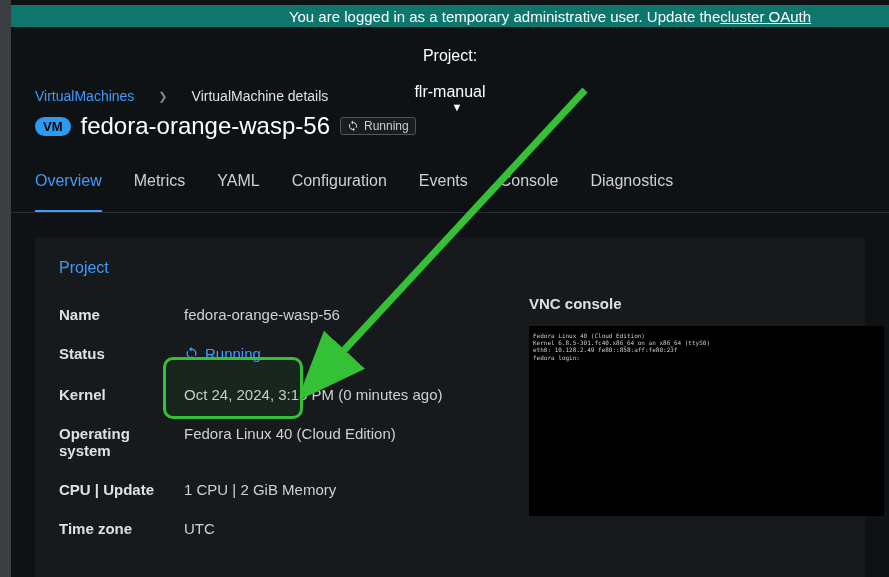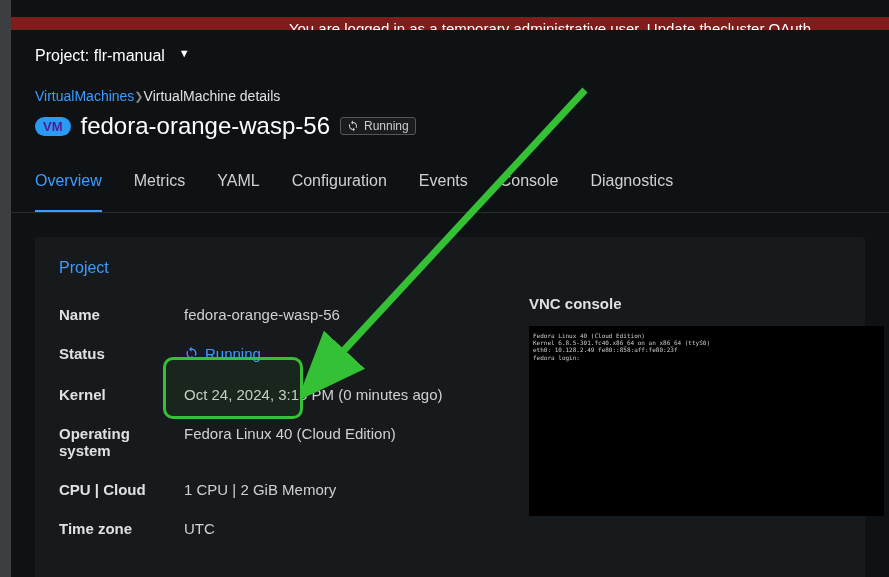--- a/index.html
+++ b/index.html
@@ -13,67 +13,69 @@
     position: relative;
   }
   .outer-border-left {
     position: absolute;
     left: 0; top: 0; bottom: 0;
     width: 11px;
     background: #3b3f42;
   }
   .banner {
     position: absolute;
-    top: 17px; left: 11px; right: 0;
+    top: 5px; left: 11px; right: 0;
     height: 22px;
-    background: #7f1d1d;
+    background: #0f766e;
     color: #fff;
     font-size: 15px;
     display: flex;
     align-items: center;
     justify-content: center;
     padding-left: 200px;
   }
   .banner a { color: #fff; text-decoration: underline; }
   .content {
     position: absolute;
     top: 30px; left: 11px; right: 0; bottom: 0;
     background: #0f1214;
   }
   .project-bar {
     height: 40px;
     display: flex;
+    align-items: center;
     padding: 17px 24px;
     font-size: 16px;
     color: #fff;
+    flex-direction: column;
   }
   .dropdown-caret {
     margin-left: 14px;
     font-size: 11px;
     color: #fff;
   }
   .breadcrumbs {
     padding: 18px 24px 4px 24px;
     font-size: 14px;
     display: flex;
     align-items: center;
-    gap: 0;
+    gap: 24px;
   }
   .breadcrumbs .link { color: #3e9bff; cursor: pointer; }
   .breadcrumbs .sep { color: #888; font-size: 11px; }
   .breadcrumbs .current { color: #e0e0e0; }
   .title-row {
     display: flex;
     align-items: center;
     gap: 10px;
     padding: 4px 24px 24px 24px;
   }
   .vm-badge {
     background: #2b9af3;
-    color: #4c1d95;
+    color: #000000;
     font-size: 13px;
     font-weight: 700;
     padding: 2px 8px;
     border-radius: 14px;
   }
   .vm-title {
     font-size: 24px;
     font-weight: 400;
     color: #fff;
   }
@@ -237,21 +239,21 @@
           </div>
           <div class="kv-row">
             <div class="kv-label">Kernel</div>
             <div class="kv-value">Oct 24, 2024, 3:15 PM (0 minutes ago)</div>
           </div>
           <div class="kv-row">
             <div class="kv-label">Operating system</div>
             <div class="kv-value">Fedora Linux 40 (Cloud Edition)</div>
           </div>
           <div class="kv-row">
-            <div class="kv-label">CPU | Cloud</div>
+            <div class="kv-label">CPU | Update</div>
             <div class="kv-value">1 CPU | 2 GiB Memory</div>
           </div>
           <div class="kv-row">
             <div class="kv-label">Time zone</div>
             <div class="kv-value">UTC</div>
           </div>
         </div>
       <div class="detail-right">
         <div class="vnc-label">VNC console</div>
         <div class="vnc-box">

